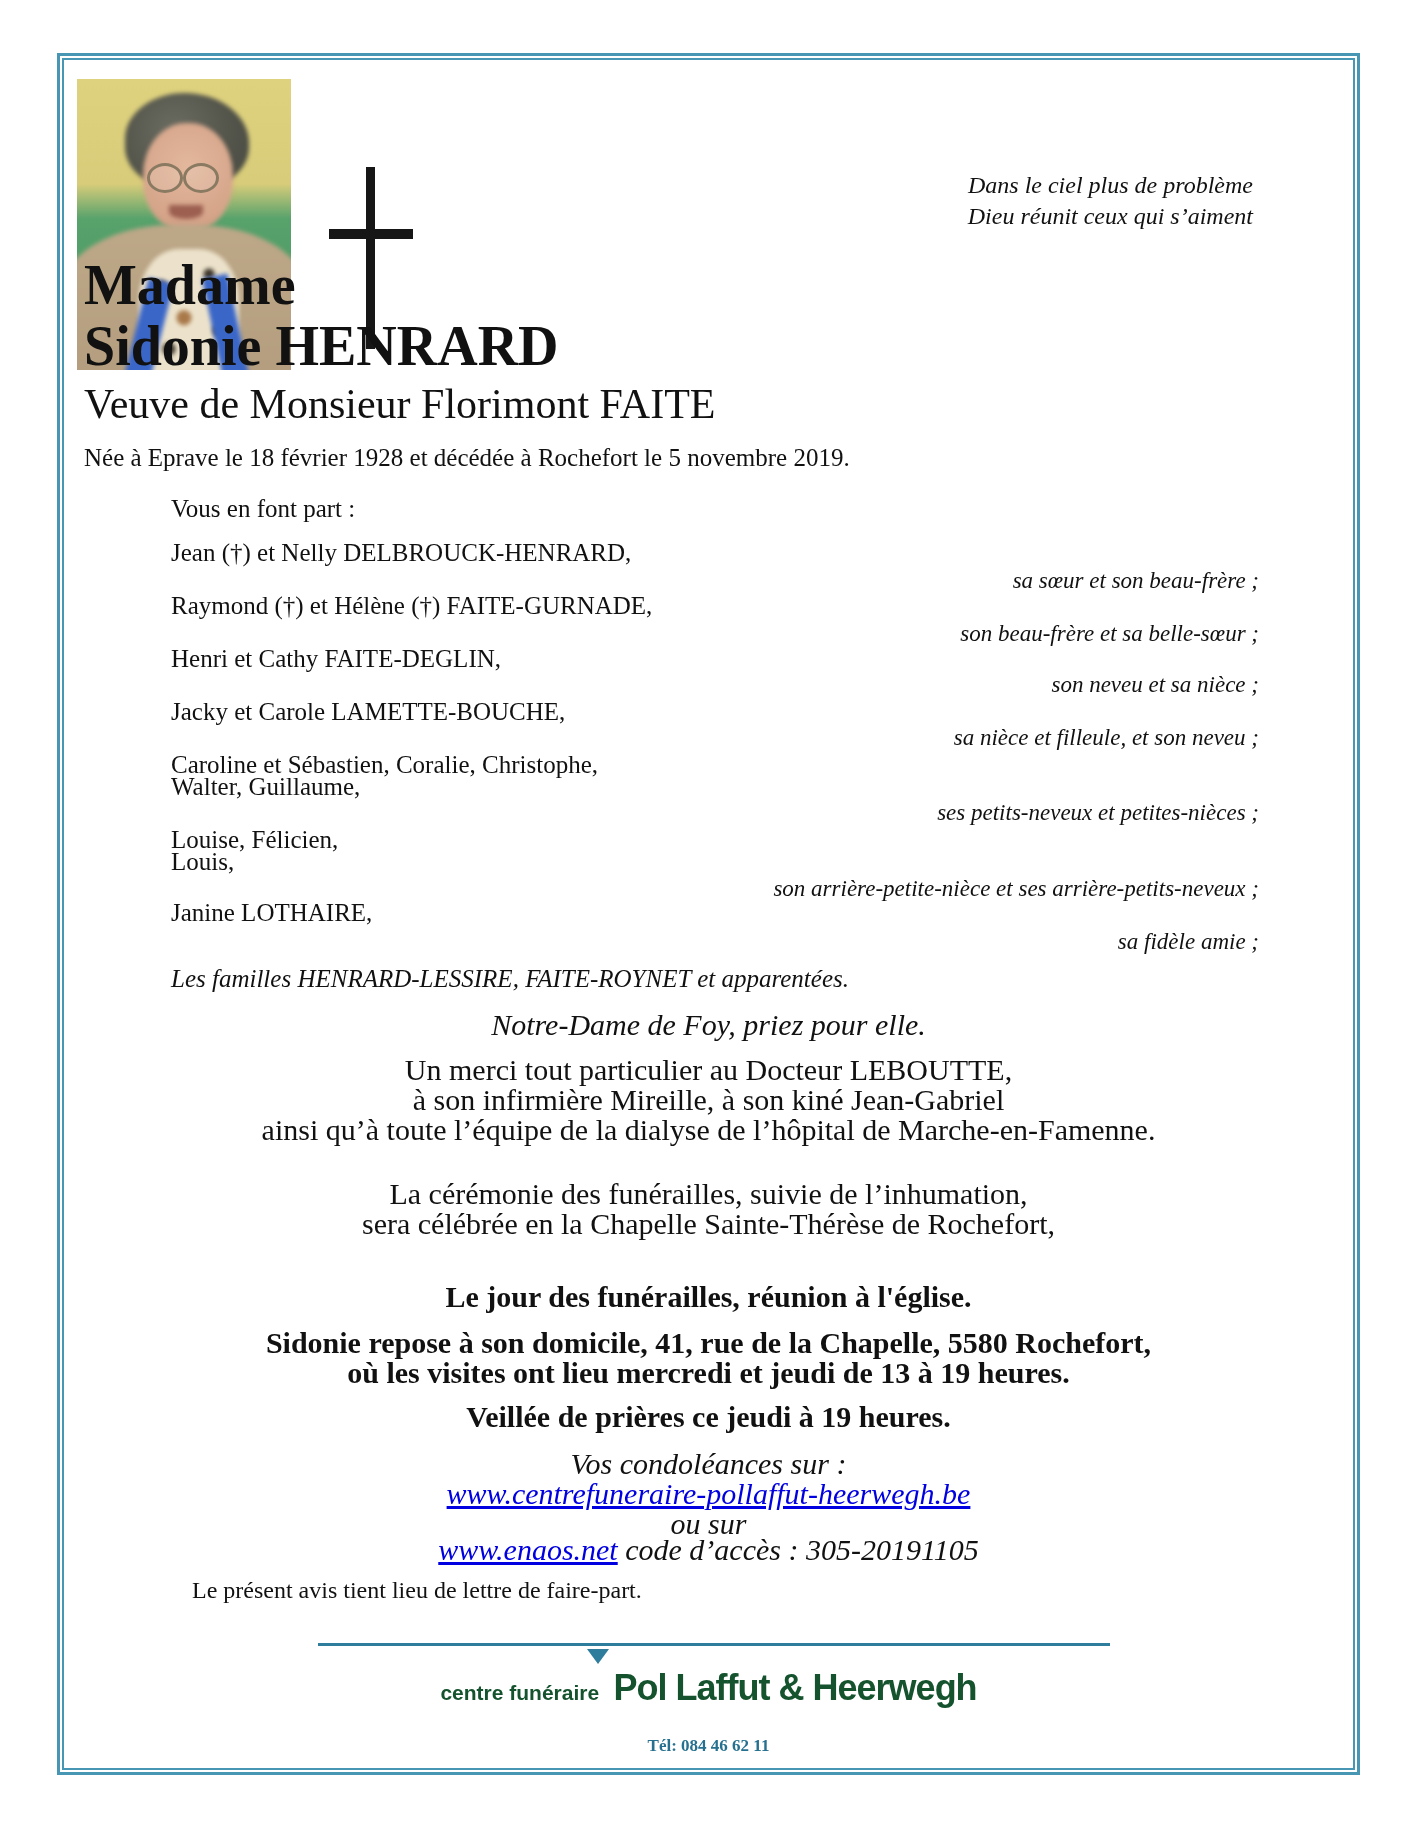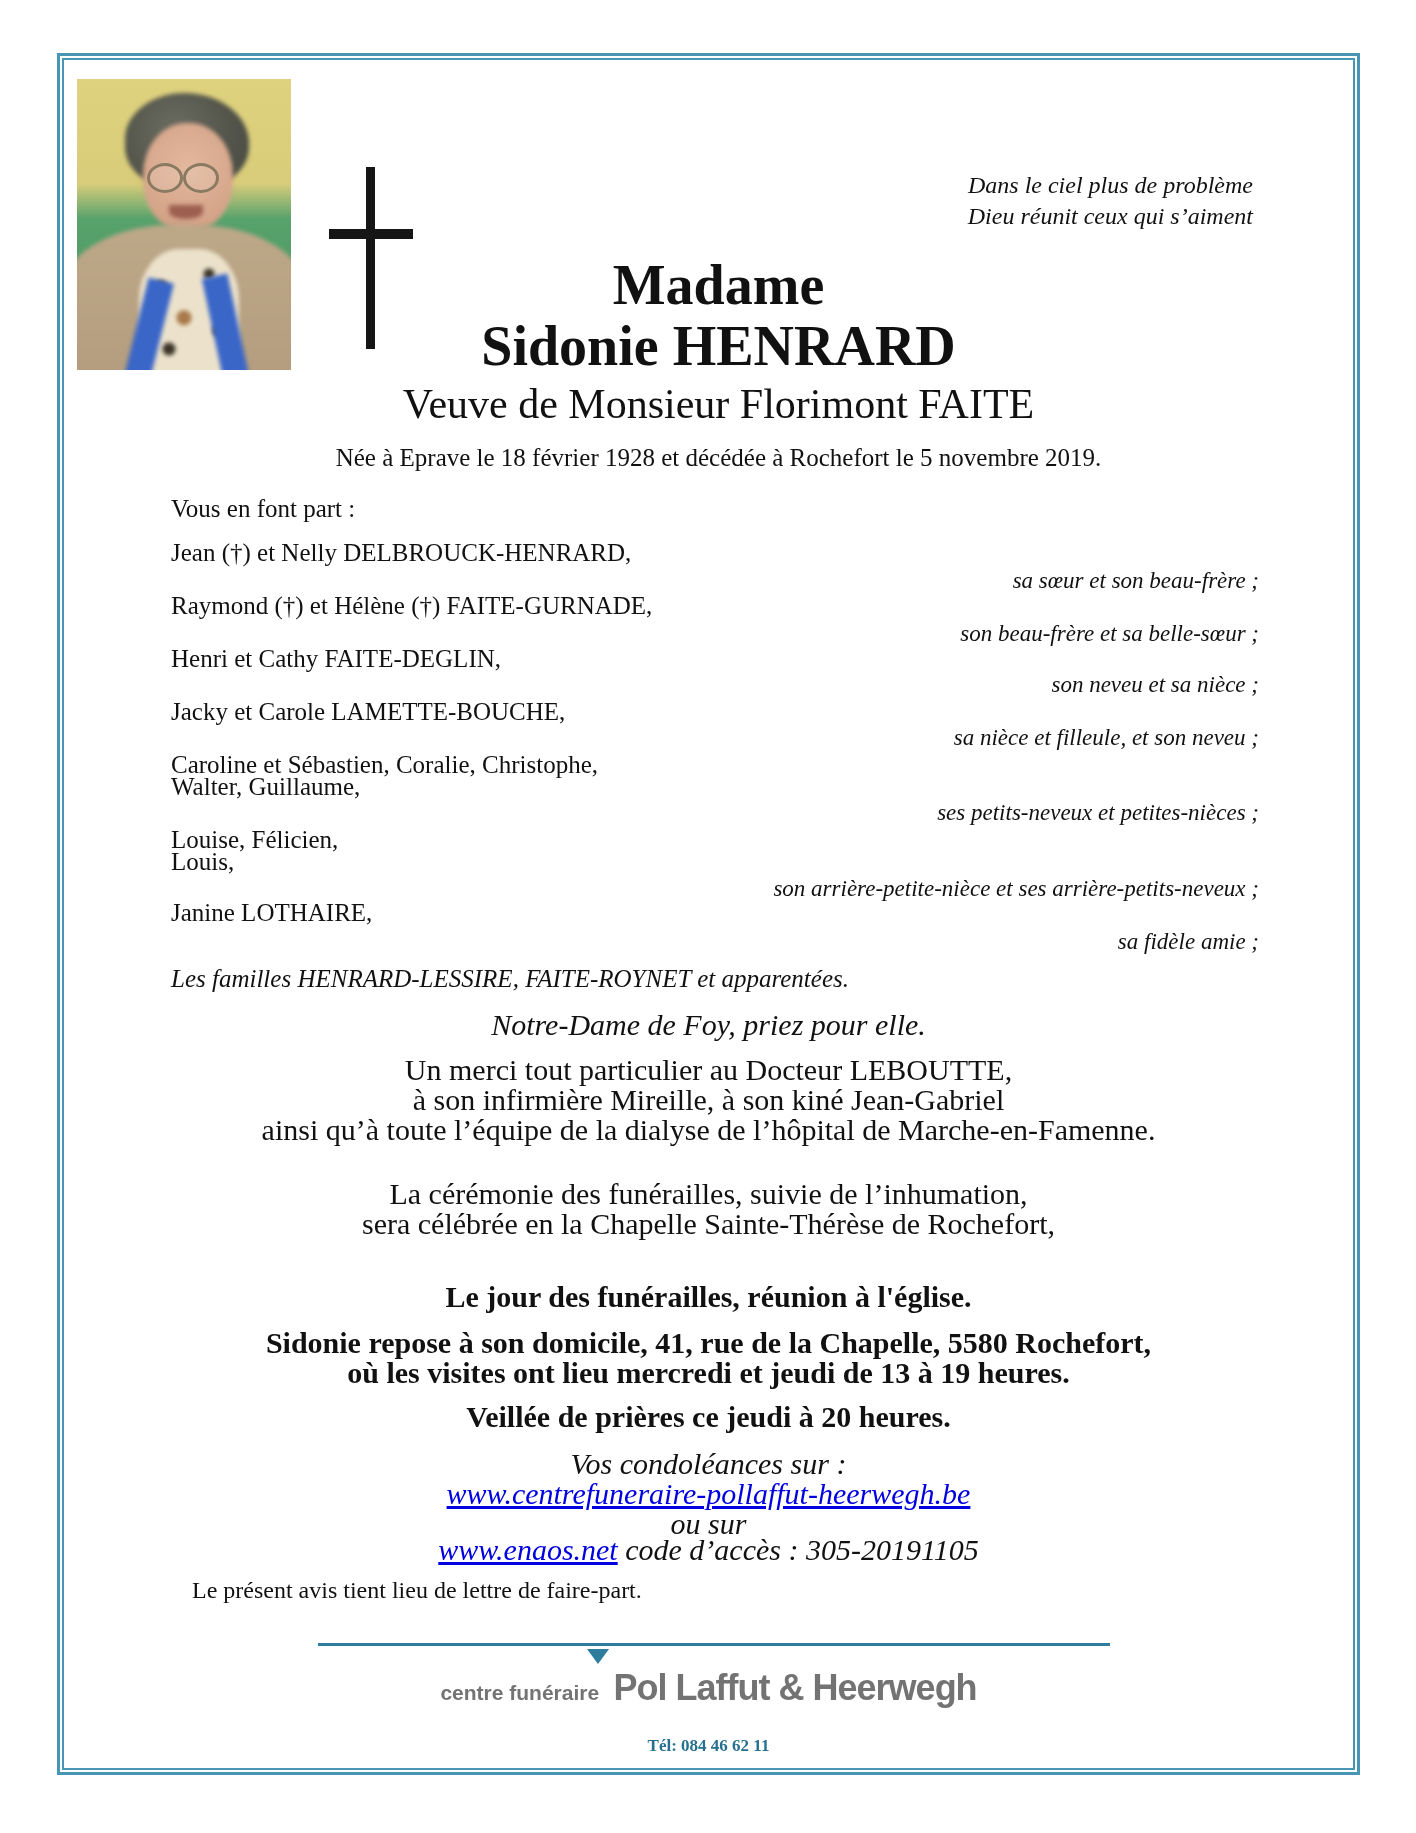--- a/index.html
+++ b/index.html
@@ -32,38 +32,38 @@
                         radial-gradient(circle at 80% 65%,#544734 0 6px,transparent 7px),
                         radial-gradient(circle at 30% 80%,#3c3428 0 6px,transparent 7px),
                         #ece2cb;}
   .ph-sash1{left:58px;top:200px;width:26px;height:110px;transform:rotate(14deg);background:#3a66c8;}
   .ph-sash2{left:136px;top:196px;width:26px;height:110px;transform:rotate(-12deg);background:#3a66c8;}
   
   .cross-v{left:302px;top:107px;width:9px;height:182px;background:#161616;}
   .cross-h{left:265px;top:169px;width:84px;height:10px;background:#161616;}
   
   .quote{right:100px;top:110px;text-align:right;font-style:italic;font-size:24px;line-height:31px;}
-  .titles{left:8px;right:0;top:195px;text-align:center;padding-left:12px;}
+  .titles{left:8px;right:0;top:195px;padding-left:12px;}
   .t-madame{font-size:56px;font-weight:bold;line-height:60px;}
   .t-name{font-size:56px;font-weight:bold;line-height:62px;}
   .t-widow{font-size:42px;line-height:54px;}
   .t-born{font-size:25px;line-height:30px;margin-top:12px;}
   .intro{left:107px;top:435px;font-size:25px;}
   .name-line{left:107px;font-size:25px;line-height:26px;white-space:nowrap;}
   .rel-line{right:94px;font-size:23px;line-height:26px;font-style:italic;white-space:nowrap;}
   .families{left:107px;top:905px;font-size:25px;font-style:italic;}
   .ctr{left:0;right:0;text-align:center;font-size:30px;line-height:30px;}
   .it{font-style:italic;} .bd{font-weight:bold;}
   .lnk{color:#0000e0;text-decoration:underline;font-style:italic;cursor:pointer;}
   .notice{left:107px;top:1517px;font-size:24px;margin-left:21px;}
   
   .rule{left:254px;top:1583px;width:792px;height:3px;background:#2e7d9c;}
   .tri{left:523px;top:1589px;width:0;height:0;border-left:11px solid transparent;
        border-right:11px solid transparent;border-top:15px solid #2e7d9c;}
-  .brand{left:0;right:0;top:1607px;text-align:center;color:#737373;
+  .brand{left:0;right:0;top:1607px;text-align:center;color:#14532d;
          font-family:"Liberation Sans","DejaVu Sans",sans-serif;white-space:nowrap;}
   .brand-prefix{font-size:21px;font-weight:600;vertical-align:baseline;letter-spacing:0px;}
   .brand-name{font-size:36px;font-weight:bold;letter-spacing:-1px;margin-left:10px;}
   .towns{left:0;right:0;top:1654px;text-align:center;color:#26718f;
          font-size:17px;font-weight:bold;line-height:20px;}
   .tel{left:0;right:0;top:1676px;text-align:center;color:#26718f;
        font-size:17px;font-weight:bold;line-height:20px;}
 </style>
 </head>
 <body>
@@ -132,21 +132,21 @@
       <div>sera célébrée en la Chapelle Sainte-Thérèse de Rochefort,</div>
     </div>
 
     <div class="abs ctr bd" style="top:1222px">Le jour des funérailles, réunion à l'église.</div>
 
     <div class="abs ctr bd" style="top:1268px">
       <div>Sidonie repose à son domicile, 41, rue de la Chapelle, 5580 Rochefort,</div>
       <div>où les visites ont lieu mercredi et jeudi de 13 à 19 heures.</div>
     </div>
 
-    <div class="abs ctr bd" style="top:1342px">Veillée de prières ce jeudi à 20 heures.</div>
+    <div class="abs ctr bd" style="top:1342px">Veillée de prières ce jeudi à 19 heures.</div>
 
     <div class="abs ctr it" style="top:1389px">Vos condoléances sur :</div>
     <div class="abs ctr" style="top:1419px">
       <span class="lnk">www.centrefuneraire-pollaffut-heerwegh.be</span>
     </div>
     <div class="abs ctr it" style="top:1449px">ou sur</div>
     <div class="abs ctr" style="top:1475px">
       <span class="lnk">www.enaos.net</span><span class="it"> code d’accès : 305-20191105</span>
     </div>
 

